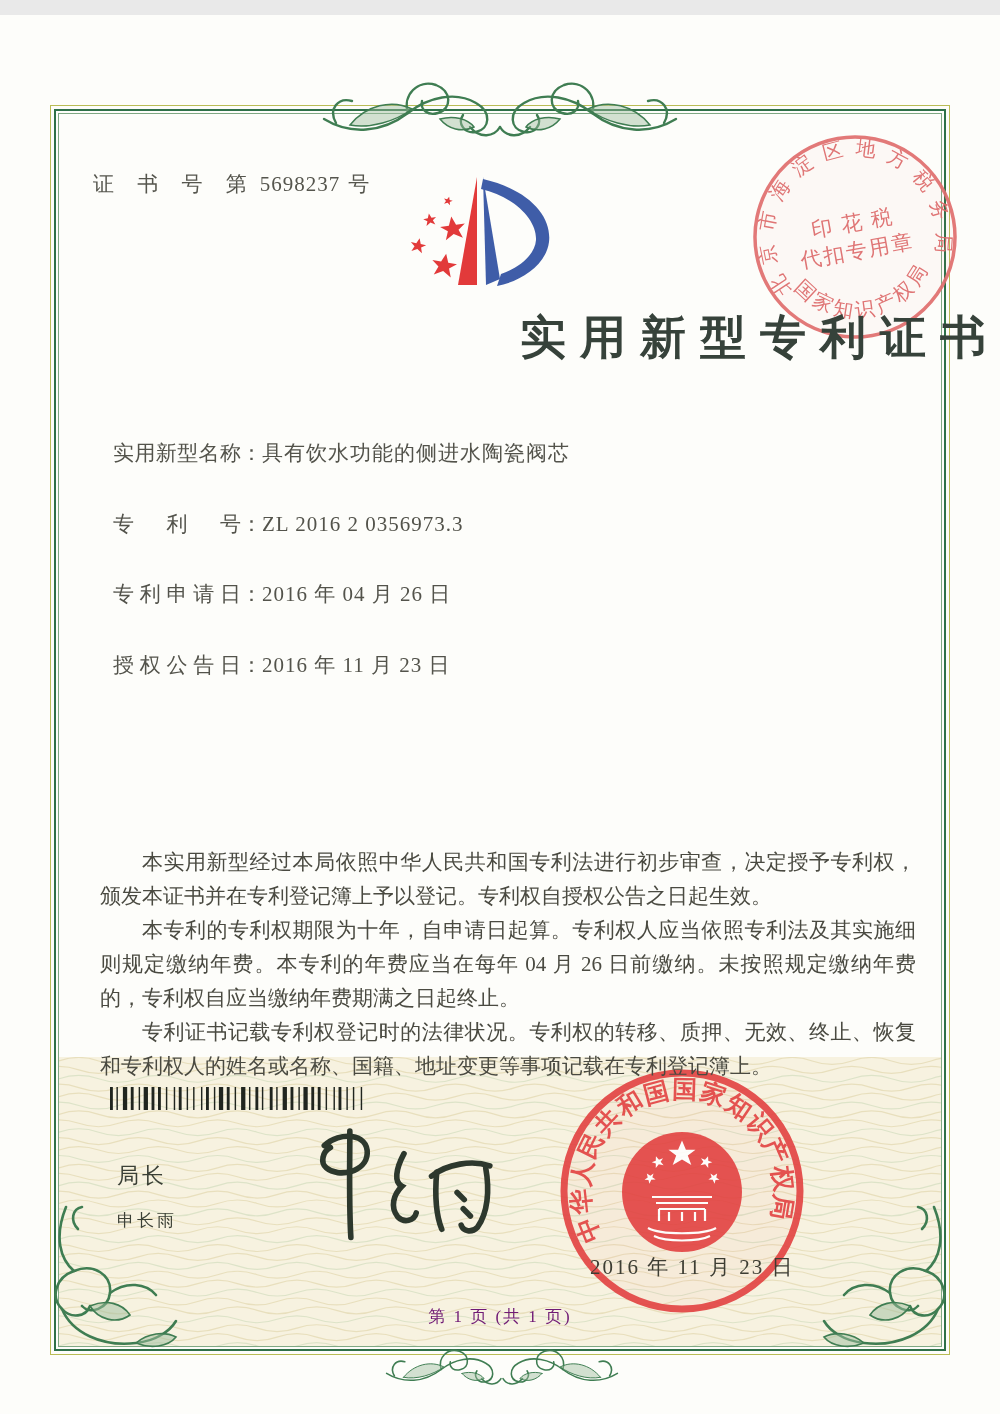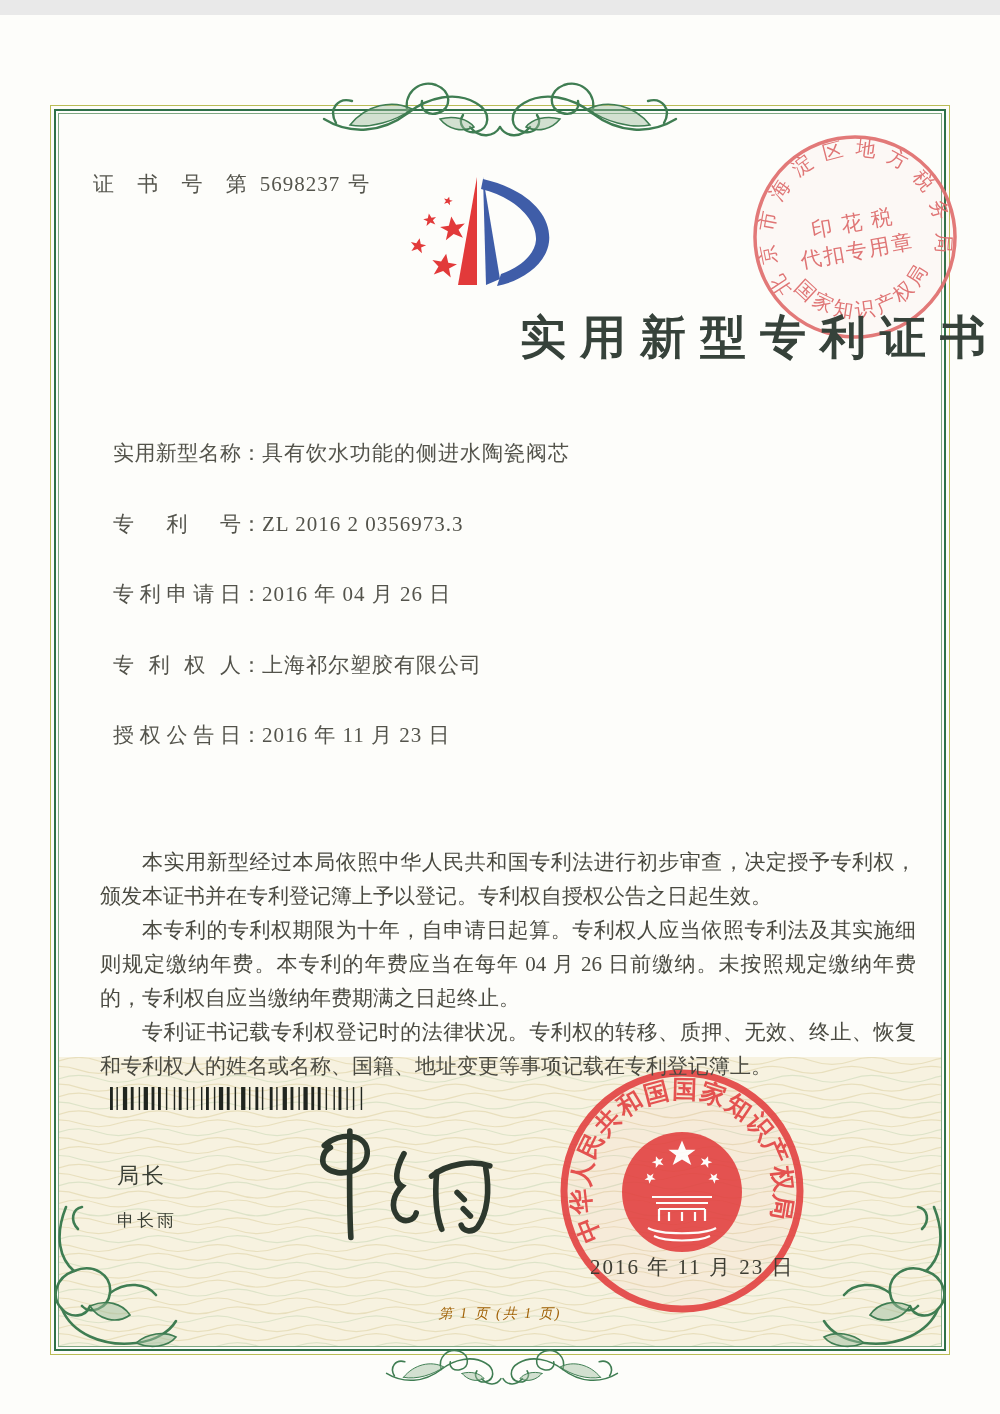--- a/index.html
+++ b/index.html
@@ -42,21 +42,21 @@
     font-size:21px;line-height:34px;text-align:justify;color:#4a4a41;
   }
   .body-text p{margin:0;text-indent:2em;}
   
   .barcode{position:absolute;left:110px;top:1072px;width:256px;height:23px;z-index:4;}
   .officer-title{position:absolute;left:117px;top:1146px;font-size:22px;color:#3b4036;z-index:4;letter-spacing:3px;font-family:"Liberation Sans","DejaVu Sans",sans-serif;}
   .officer-name{position:absolute;left:117px;top:1194px;font-size:17px;color:#3b4036;z-index:4;letter-spacing:3px;font-family:"Liberation Sans","DejaVu Sans",sans-serif;}
   .signature{position:absolute;left:263px;top:1108px;width:235px;height:125px;z-index:4;}
   .seal{position:absolute;left:556px;top:1050px;width:252px;height:252px;z-index:2;}
   .seal-date{position:absolute;left:590px;top:1238px;font-size:21px;color:#3d3d33;letter-spacing:2px;z-index:5;}
-  .footer{position:absolute;left:0;right:0;top:1290px;text-align:center;font-size:14px;color:#a16207;letter-spacing:2px;z-index:4;font-style:italic;}
+  .footer{position:absolute;left:0;right:0;top:1290px;text-align:center;font-size:17px;color:#701a75;letter-spacing:2px;z-index:4;}
   svg text{font-family:"Liberation Serif","DejaVu Serif",serif;}
 </style>
 </head>
 <body>
 
 <svg width="0" height="0" style="position:absolute" aria-hidden="true">
   <defs>
     <path id="star" d="M0,-10 L2.9,-3.1 10,-3.1 4.3,1.2 6.9,8.1 0,4 -6.9,8.1 -4.3,1.2 -10,-3.1 -2.9,-3.1 Z"></path>
     <g id="scrollA" fill="none" stroke="#3f7d52" stroke-width="2.4" stroke-linecap="round">
       <path d="M4,56 C30,72 62,70 88,50 C108,34 136,28 156,40 C172,49 170,66 156,69 C145,71 137,61 143,52"></path>
@@ -175,21 +175,20 @@
       </g>
     </svg>
   </div>
 
   <div class="title">实用新型专利证书</div>
 
   <div class="fields">
     <div class="field"><span class="lbl">实用新型名称</span><span class="col">：</span><span class="val">具有饮水功能的侧进水陶瓷阀芯</span></div>
     <div class="field"><span class="lbl">专利号</span><span class="col">：</span><span class="val">ZL 2016 2 0356973.3</span></div>
     <div class="field"><span class="lbl">专利申请日</span><span class="col">：</span><span class="val">2016 年 04 月 26 日</span></div>
-    <div class="field"><span class="lbl">专利权人</span><span class="col">：</span><span class="val">上海祁尔塑胶有限公司</span></div>
     <div class="field"><span class="lbl">授权公告日</span><span class="col">：</span><span class="val">2016 年 11 月 23 日</span></div>
   </div>
 
   <div class="body-text">
     <p>本实用新型经过本局依照中华人民共和国专利法进行初步审查，决定授予专利权，颁发本证书并在专利登记簿上予以登记。专利权自授权公告之日起生效。</p>
     <p>本专利的专利权期限为十年，自申请日起算。专利权人应当依照专利法及其实施细则规定缴纳年费。本专利的年费应当在每年 04 月 26 日前缴纳。未按照规定缴纳年费的，专利权自应当缴纳年费期满之日起终止。</p>
     <p>专利证书记载专利权登记时的法律状况。专利权的转移、质押、无效、终止、恢复和专利权人的姓名或名称、国籍、地址变更等事项记载在专利登记簿上。</p>
   </div>
 
   <svg class="barcode" id="barcode" viewBox="0 0 260 23" preserveAspectRatio="none">

